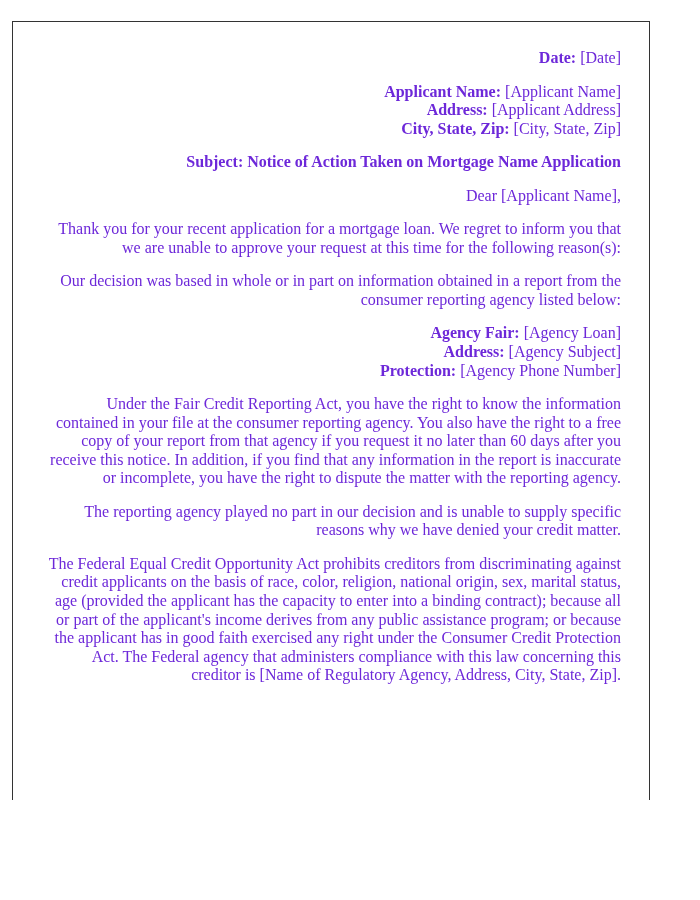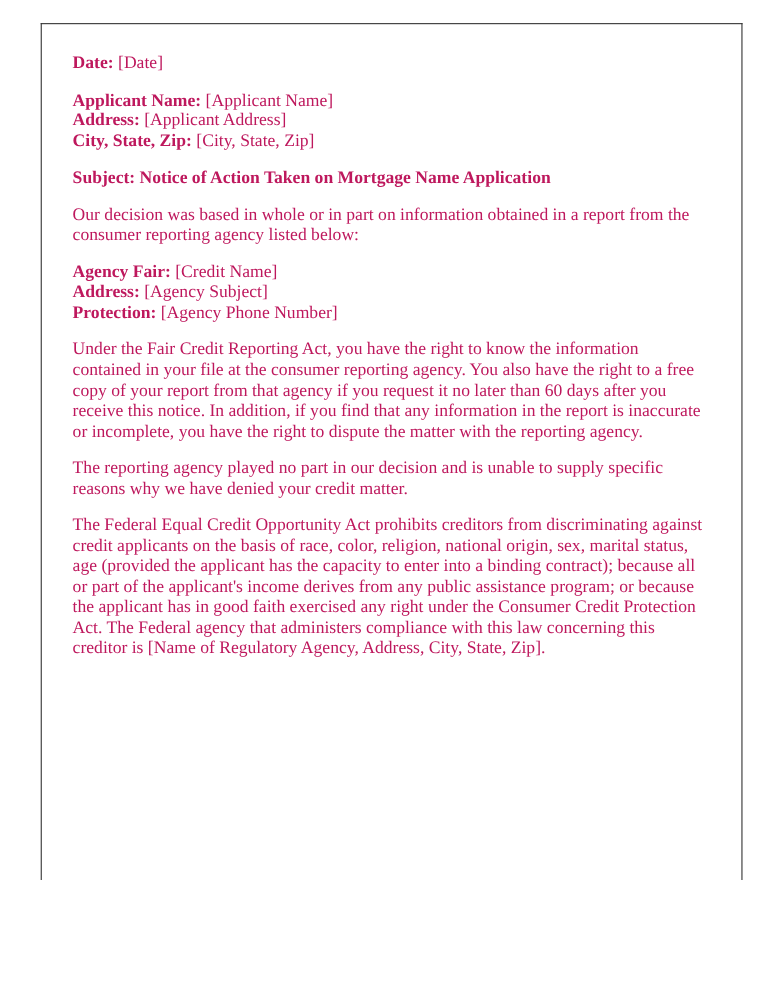--- a/index.html
+++ b/index.html
@@ -8,34 +8,35 @@
     background: #ffffff;
   }
   body {
     width: 700px;
     height: 900px;
     position: relative;
     overflow: hidden;
   }
   .letter {
     position: absolute;
-    left: 37px;
+    left: 12px;
     top: 21px;
     width: 638px;
     height: 779px;
     box-sizing: border-box;
     border: 1px solid #333333;
     border-bottom: none;
     padding: 27px 28px 0 28px;
     overflow: hidden;
     font-family: "Liberation Serif", serif;
     font-size: 16px;
     line-height: 1.16;
-    color: #be185d;
+    color: #6d28d9;
     background: #ffffff;
+    text-align: right;
   }
   .letter p {
     margin: 15px 0;
   }
   .letter p:first-child {
     margin-top: 0;
   }
   .letter ul {
     margin: 15px 0;
     padding-left: 40px;
@@ -53,26 +54,28 @@
 <div class="letter">
 
   <p><strong>Date:</strong> <span>[Date]</span></p>
 
   <p><strong>Applicant Name:</strong> <span>[Applicant Name]</span><br>
   <strong>Address:</strong> <span>[Applicant Address]</span><br>
   <strong>City, State, Zip:</strong> <span>[City, State, Zip]</span></p>
 
   <p><strong>Subject: Notice of Action Taken on Mortgage Name Application</strong></p>
 
+  <p>Dear [Applicant Name],</p>
 
+  <p>Thank you for your recent application for a mortgage loan. We regret to inform you that we are unable to approve your request at this time for the following reason(s):</p>
 
 
   <p>Our decision was based in whole or in part on information obtained in a report from the consumer reporting agency listed below:</p>
 
-  <p><strong>Agency Fair:</strong> <span>[Credit Name]</span><br>
+  <p><strong>Agency Fair:</strong> <span>[Agency Loan]</span><br>
   <strong>Address:</strong> <span>[Agency Subject]</span><br>
   <strong>Protection:</strong> <span>[Agency Phone Number]</span></p>
 
   <p>Under the Fair Credit Reporting Act, you have the right to know the information contained in your file at the consumer reporting agency. You also have the right to a free copy of your report from that agency if you request it no later than 60 days after you receive this notice. In addition, if you find that any information in the report is inaccurate or incomplete, you have the right to dispute the matter with the reporting agency.</p>
 
   <p>The reporting agency played no part in our decision and is unable to supply specific reasons why we have denied your credit matter.</p>
 
 
   <p>The Federal Equal Credit Opportunity Act prohibits creditors from discriminating against credit applicants on the basis of race, color, religion, national origin, sex, marital status, age (provided the applicant has the capacity to enter into a binding contract); because all or part of the applicant's income derives from any public assistance program; or because the applicant has in good faith exercised any right under the Consumer Credit Protection Act. The Federal agency that administers compliance with this law concerning this creditor is [Name of Regulatory Agency, Address, City, State, Zip].</p>
 

